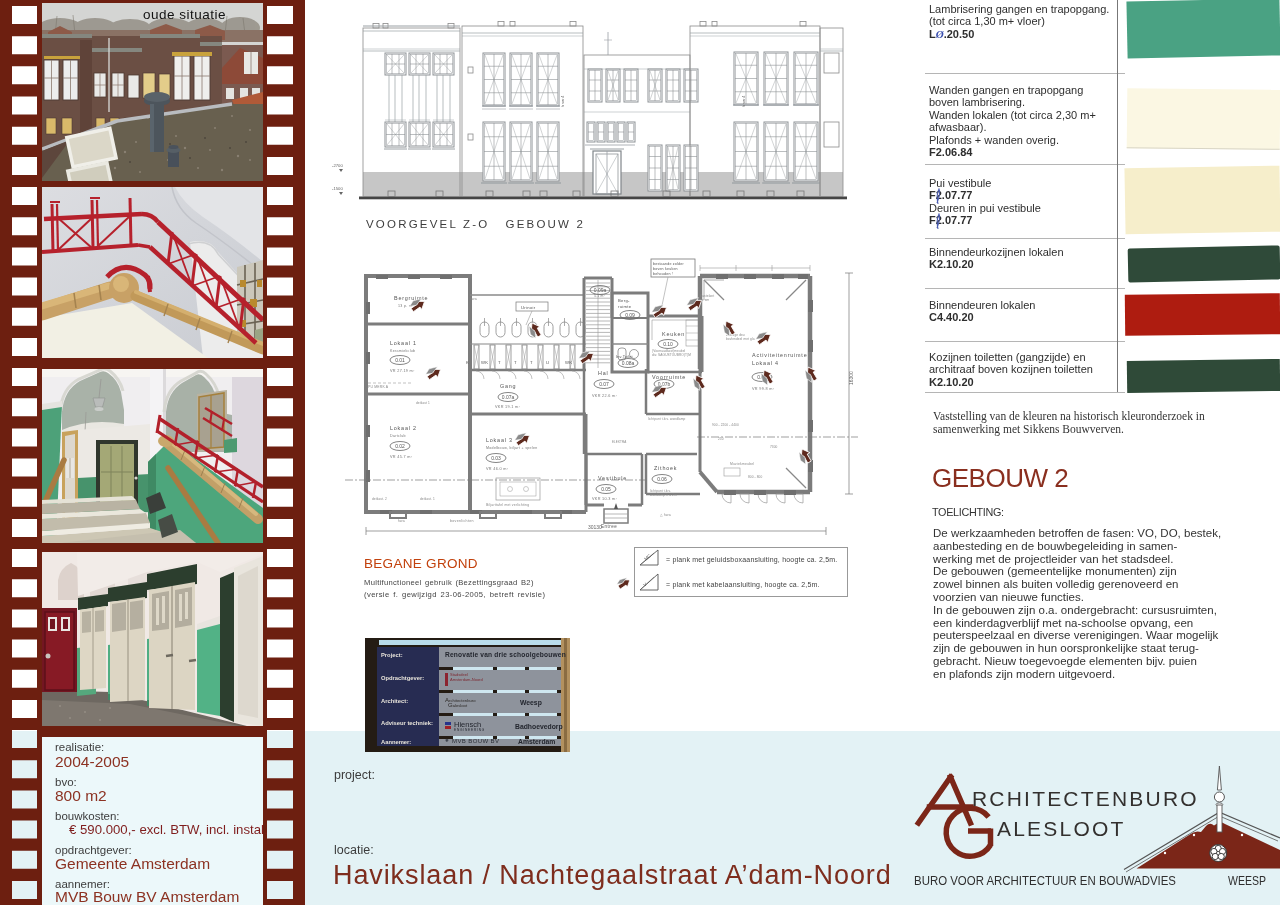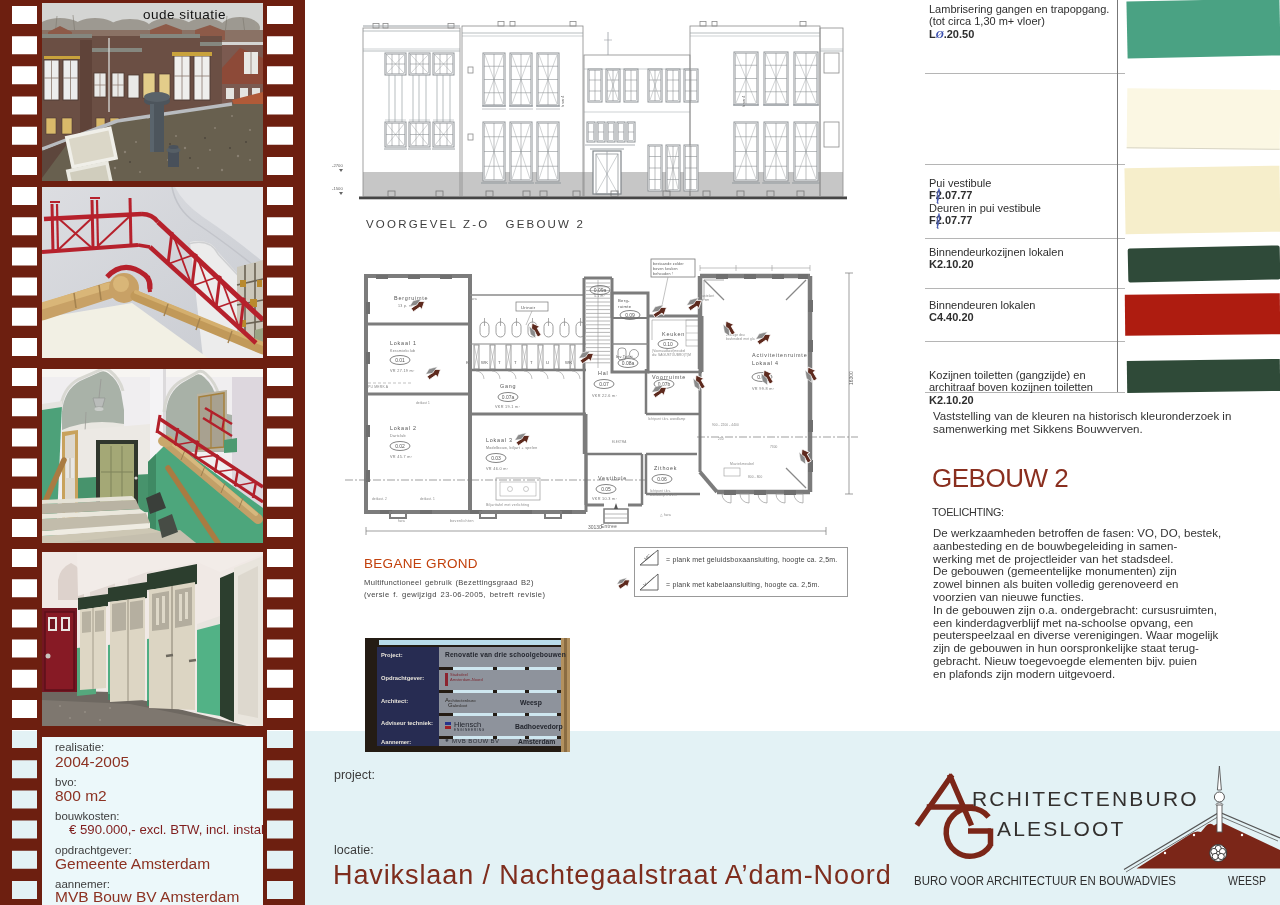--- a/index.html
+++ b/index.html
@@ -1228,47 +1228,48 @@
 <div class="abs" style="left:925px;top:164px;width:200px;height:1px;background:#b5b5b5;"></div>
 <div class="abs" style="left:925px;top:238px;width:200px;height:1px;background:#b5b5b5;"></div>
 <div class="abs" style="left:925px;top:288px;width:200px;height:1px;background:#b5b5b5;"></div>
 <div class="abs" style="left:925px;top:341px;width:200px;height:1px;background:#b5b5b5;"></div>
 <div class="abs" style="left:925px;top:392px;width:200px;height:1px;background:#b5b5b5;"></div>
 
 <div class="abs" style="left:1117px;top:0;width:1px;height:392px;background:#777;"></div>
 
 <div class="abs" style="left:929px;font-size:11px;line-height:12.4px;color:#2e2e2e;top:3px;">Lambrisering gangen en trapopgang.<br>(tot circa 1,30 m+ vloer)<br><b>L<span style="color:#3a4fae;font-family:'Liberation Serif';font-style:italic;">Ø</span>.20.50</b></div>
 
+<div class="abs" style="left:929px;font-size:11px;line-height:12.4px;color:#2e2e2e;top:84px;">Wanden gangen en trapopgang<br>boven lambrisering.<br>Wanden lokalen (tot circa 2,30 m+<br>afwasbaar).<br>Plafonds + wanden overig.<br><b>F2.06.84</b></div>
 
 <div class="abs" style="left:929px;font-size:11px;line-height:12.4px;color:#2e2e2e;top:177px;">Pui vestibule<br><b>F2.07.77</b><br>Deuren in pui vestibule<br><b>F2.07.77</b></div>
 
 <svg class="abs" style="left:929px;top:177px;" width="60" height="60" viewBox="0 0 60 60">
       <path d="M8,26 q4,-10 2,-14 q-3,6 -1,15" fill="none" stroke="#4a5cb0" stroke-width="1.1"></path>
       <path d="M8,51 q4,-10 2,-14 q-3,6 -1,15" fill="none" stroke="#4a5cb0" stroke-width="1.1"></path>
     </svg>
 
 <div class="abs" style="left:929px;font-size:11px;line-height:12.4px;color:#2e2e2e;top:246px;">Binnendeurkozijnen lokalen<br><b>K2.10.20</b></div>
 
 <div class="abs" style="left:929px;font-size:11px;line-height:12.4px;color:#2e2e2e;top:299px;">Binnendeuren lokalen<br><b>C4.40.20</b></div>
 
-<div class="abs" style="left:929px;font-size:11px;line-height:12.4px;color:#2e2e2e;top:369px;">Kozijnen toiletten (gangzijde) en<br>architraaf boven kozijnen toiletten<br><b>K2.10.20</b></div>
+<div class="abs" style="left:929px;font-size:11px;line-height:12.4px;color:#2e2e2e;top:351px;">Kozijnen toiletten (gangzijde) en<br>architraaf boven kozijnen toiletten<br><b>K2.10.20</b></div>
 
 <div class="abs" style="left:1127px;top:0px;width:153px;height:57px;background:#4aa283;transform:rotate(-1.2deg);"></div>
 
 <div class="abs" style="left:1127px;top:89px;width:153px;height:59px;background:#fbf7e3;border-bottom:1px solid #d8d5c5;transform:rotate(0.6deg);"></div>
 
 <div class="abs" style="left:1125px;top:167px;width:155px;height:66px;background:#f6eecb;transform:rotate(-1deg);"></div>
 
 <div class="abs" style="left:1128px;top:247px;width:152px;height:34px;background:#2f4a39;transform:rotate(-1.2deg);border-radius:2px;"></div>
 
 <div class="abs" style="left:1125px;top:294px;width:155px;height:41px;background:#ae1c10;transform:rotate(-0.6deg);"></div>
 
 <div class="abs" style="left:1127px;top:360px;width:153px;height:32px;background:#2f4a38;transform:rotate(-0.8deg);"></div>
 
-<div class="abs" style="left:933px;top:410px;width:320px;font-size:11.5px;line-height:12.7px;color:#333;">Vaststelling van de kleuren na historisch kleuronderzoek in samenwerking met Sikkens Bouwverven.</div>
+<div class="abs" style="left:933px;top:410px;width:320px;font-size:11.5px;line-height:12.7px;color:#333;font-family:Liberation Serif, serif;">Vaststelling van de kleuren na historisch kleuronderzoek in samenwerking met Sikkens Bouwverven.</div>
 
 <div class="abs" style="left:932px;top:463px;font-size:26px;letter-spacing:-0.5px;color:#8a2f1f;">GEBOUW 2</div>
 
 <div class="abs" style="left:932px;top:506px;font-size:10.8px;letter-spacing:-0.3px;color:#333;">TOELICHTING:</div>
 
 <div class="abs" style="left:933px;top:527px;width:320px;font-size:11.5px;line-height:12.8px;color:#333;">De werkzaamheden betroffen de fasen: VO, DO, bestek,<br>aanbesteding en de bouwbegeleiding in samen-<br>werking met de projectleider van het stadsdeel.<br>De gebouwen (gemeentelijke monumenten) zijn<br>zowel binnen als buiten volledig gerenoveerd en<br>voorzien van nieuwe functies.<br>In de gebouwen zijn o.a. ondergebracht: cursusruimten,<br>een kinderdagverblijf met na-schoolse opvang, een<br>peuterspeelzaal en diverse verenigingen. Waar mogelijk<br>zijn de gebouwen in hun oorspronkelijke staat terug-<br>gebracht. Nieuw toegevoegde elementen bijv. puien<br>en plafonds zijn modern uitgevoerd.</div>
 
 <div class="abs" style="left:334px;top:768px;font-size:12.5px;color:#3c3c3c;">project:</div>
 
 

